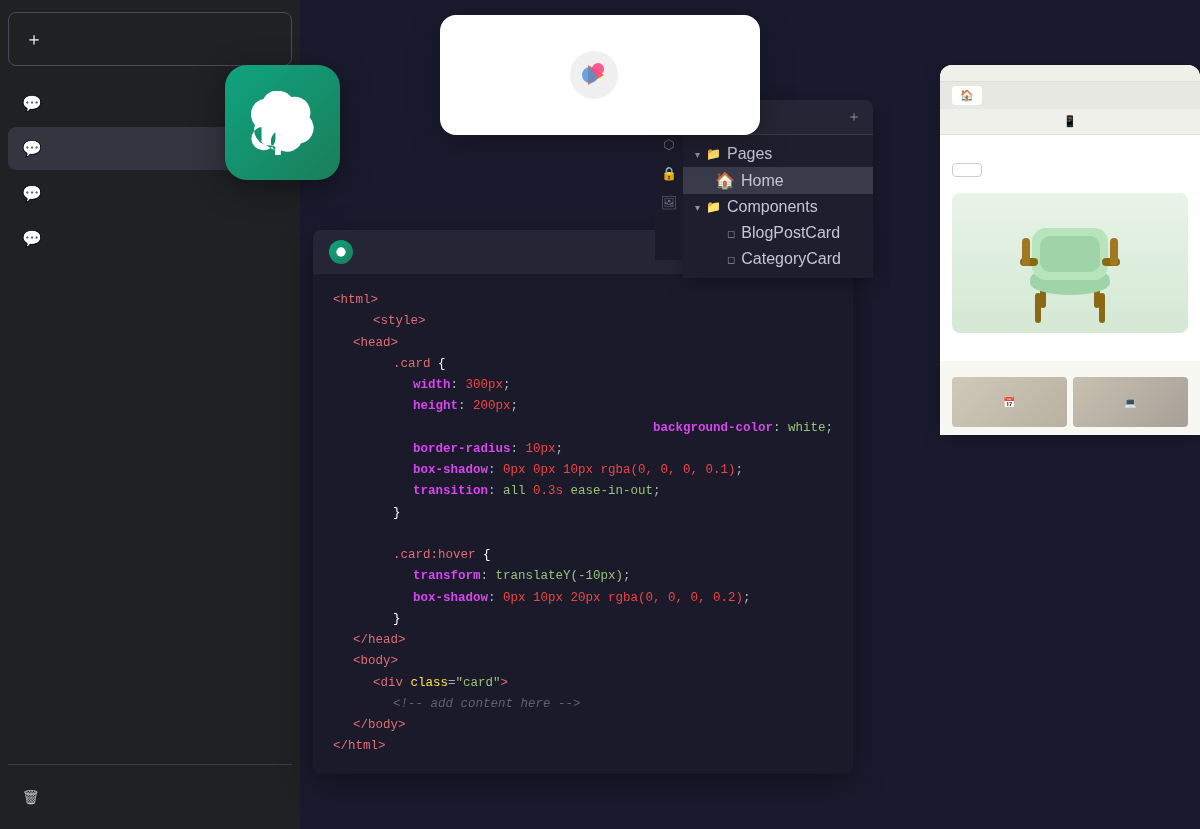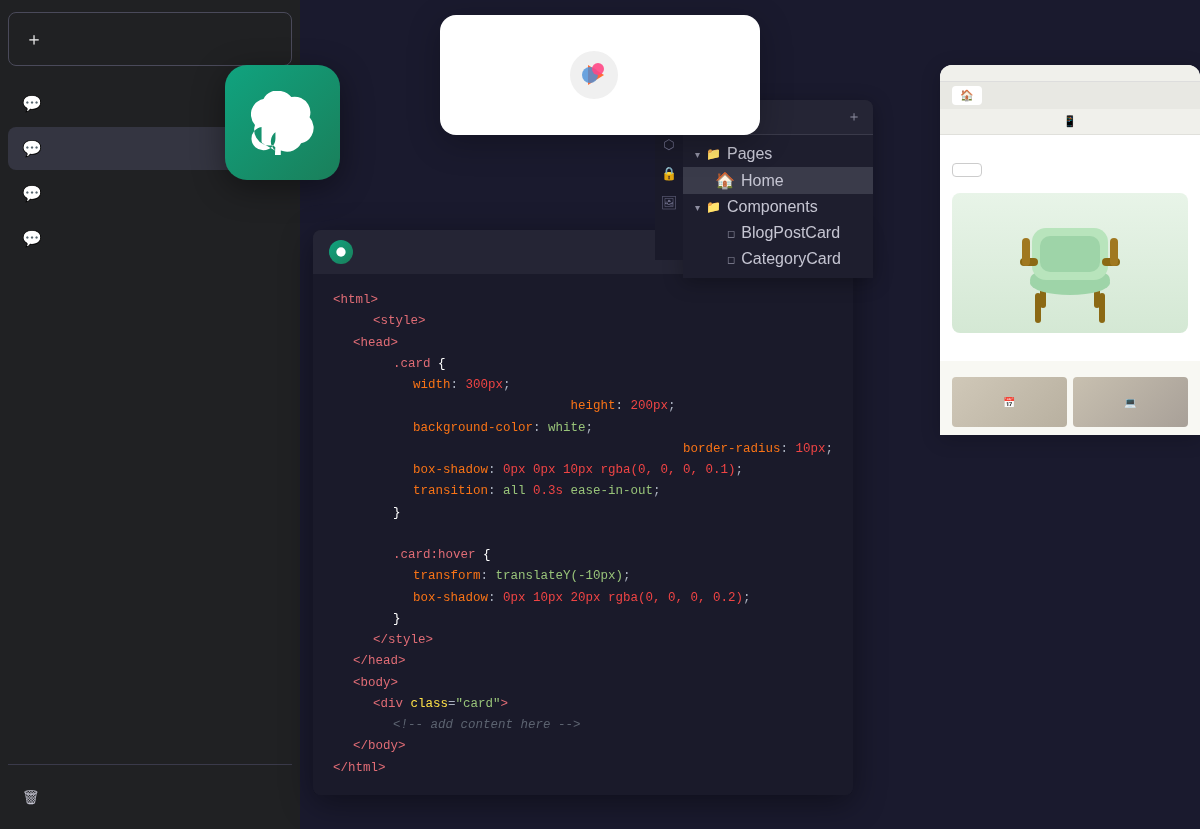--- a/index.html
+++ b/index.html
@@ -295,21 +295,21 @@
       font-family: 'Courier New', Courier, monospace;
       font-size: 12.5px;
       line-height: 1.7;
       color: #abb2bf;
     }
 
     .code-line { display: block; }
     .c-tag { color: #e06c75; }
     .c-attr { color: #fde047; }
     .c-val { color: #98c379; }
-    .c-prop { color: #f97316; }
+    .c-prop { color: #d946ef; font-weight: bold; }
     .c-num { color: #ef4444; }
     .c-selector { color: #e06c75; }
     .c-colon { color: #abb2bf; }
     .c-comment { color: #5c6370; font-style: italic; }
     .c-white { color: #fff; }
     .c-indent1 { padding-left: 20px; }
     .c-indent2 { padding-left: 40px; }
     .c-indent3 { padding-left: 60px; }
 
     
@@ -621,32 +621,31 @@
     </div>
     <span class="code-header-text"></span>
     <span class="code-header-copy">⧉</span>
   </div>
   <div class="code-body">
     <span class="code-line"><span class="c-tag">&lt;html&gt;</span></span>
     <span class="code-line c-indent2"><span class="c-tag">&lt;style&gt;</span></span>
     <span class="code-line c-indent1"><span class="c-tag">&lt;head&gt;</span></span>
     <span class="code-line c-indent3"><span class="c-selector">.card</span> <span class="c-white">{</span></span>
     <span class="code-line" style="padding-left:80px;"><span class="c-prop">width</span><span class="c-colon">: </span><span class="c-num">300px</span><span class="c-colon">;</span></span>
-    <span class="code-line" style="padding-left:80px;text-align:center;"><span class="c-prop">height</span><span class="c-colon">: </span><span class="c-num">200px</span><span class="c-colon">;</span></span>
-    <span class="code-line" style="padding-left:80px;"><span class="c-prop">background-color</span><span class="c-colon">: </span><span class="c-val">white</span><span class="c-colon">;</span></span>
-    <span class="code-line" style="padding-left:80px;text-align:right;"><span class="c-prop">border-radius</span><span class="c-colon">: </span><span class="c-num">10px</span><span class="c-colon">;</span></span>
+    <span class="code-line" style="padding-left:80px;"><span class="c-prop">height</span><span class="c-colon">: </span><span class="c-num">200px</span><span class="c-colon">;</span></span>
+    <span class="code-line" style="padding-left:80px;text-align:right;"><span class="c-prop">background-color</span><span class="c-colon">: </span><span class="c-val">white</span><span class="c-colon">;</span></span>
+    <span class="code-line" style="padding-left:80px;"><span class="c-prop">border-radius</span><span class="c-colon">: </span><span class="c-num">10px</span><span class="c-colon">;</span></span>
     <span class="code-line" style="padding-left:80px;"><span class="c-prop">box-shadow</span><span class="c-colon">: </span><span class="c-num">0px 0px 10px rgba(0, 0, 0, 0.1)</span><span class="c-colon">;</span></span>
     <span class="code-line" style="padding-left:80px;"><span class="c-prop">transition</span><span class="c-colon">: </span><span class="c-val">all</span> <span class="c-num">0.3s</span> <span class="c-val">ease-in-out</span><span class="c-colon">;</span></span>
     <span class="code-line c-indent3"><span class="c-white">}</span></span>
     <span class="code-line">&nbsp;</span>
     <span class="code-line c-indent3"><span class="c-selector">.card:hover</span> <span class="c-white">{</span></span>
     <span class="code-line" style="padding-left:80px;"><span class="c-prop">transform</span><span class="c-colon">: </span><span class="c-val">translateY(-10px)</span><span class="c-colon">;</span></span>
     <span class="code-line" style="padding-left:80px;"><span class="c-prop">box-shadow</span><span class="c-colon">: </span><span class="c-num">0px 10px 20px rgba(0, 0, 0, 0.2)</span><span class="c-colon">;</span></span>
     <span class="code-line c-indent3"><span class="c-white">}</span></span>
-    <span class="code-line c-indent2"><span class="c-tag">&lt;/style&gt;</span></span>
     <span class="code-line c-indent1"><span class="c-tag">&lt;/head&gt;</span></span>
     <span class="code-line c-indent1"><span class="c-tag">&lt;body&gt;</span></span>
     <span class="code-line c-indent2"><span class="c-tag">&lt;div </span><span class="c-attr">class</span><span class="c-colon">=</span><span class="c-val">"card"</span><span class="c-tag">&gt;</span></span>
     <span class="code-line c-indent3"><span class="c-comment">&lt;!-- add content here --&gt;</span></span>
     <span class="code-line c-indent1"><span class="c-tag">&lt;/body&gt;</span></span>
     <span class="code-line"><span class="c-tag">&lt;/html&gt;</span></span>
   </div>
 </div>
 
 <div class="furniture-panel">

